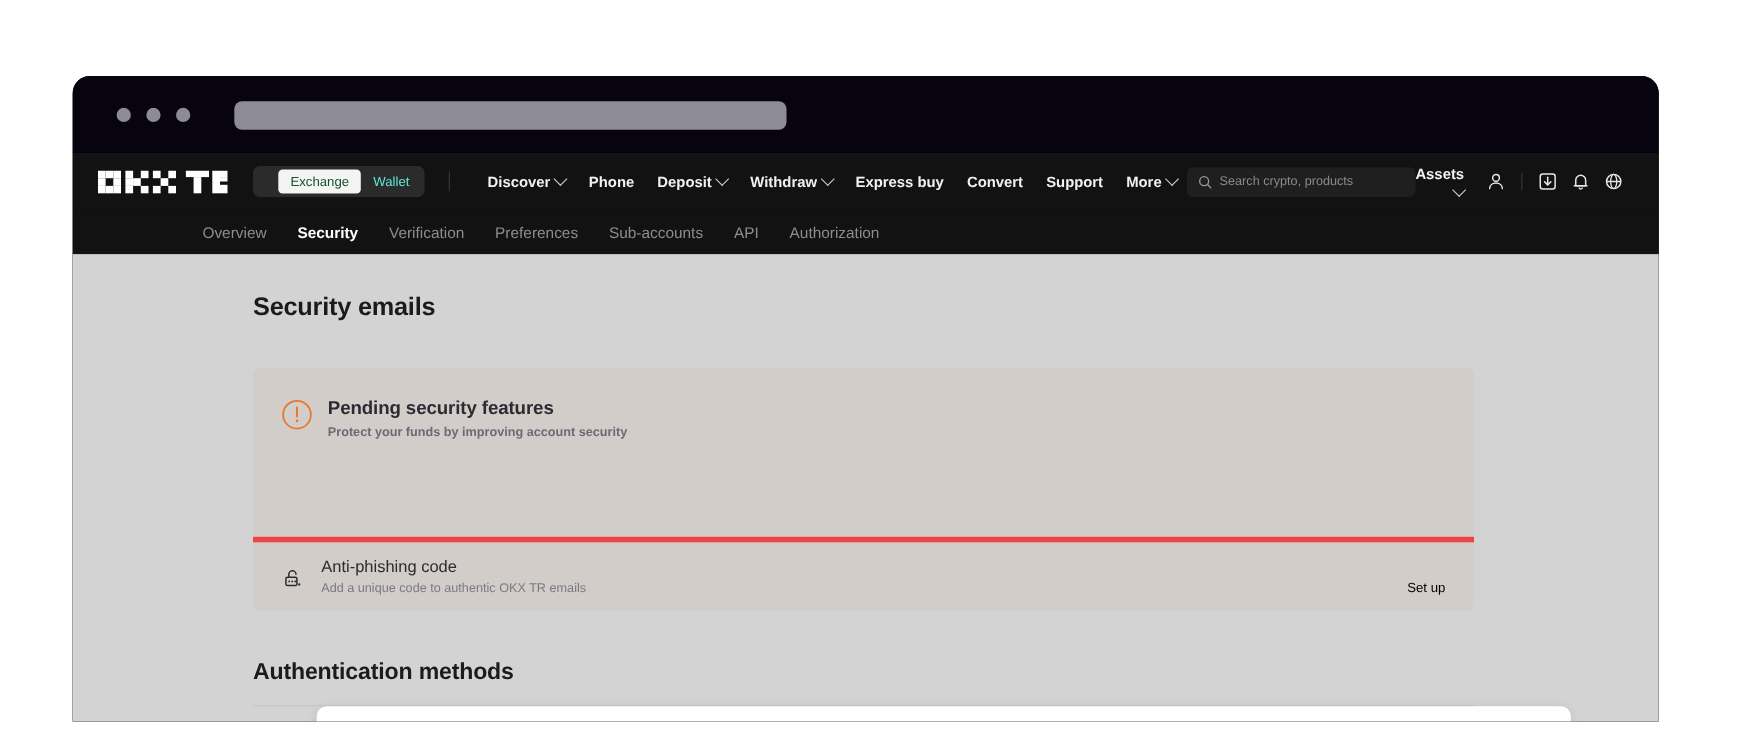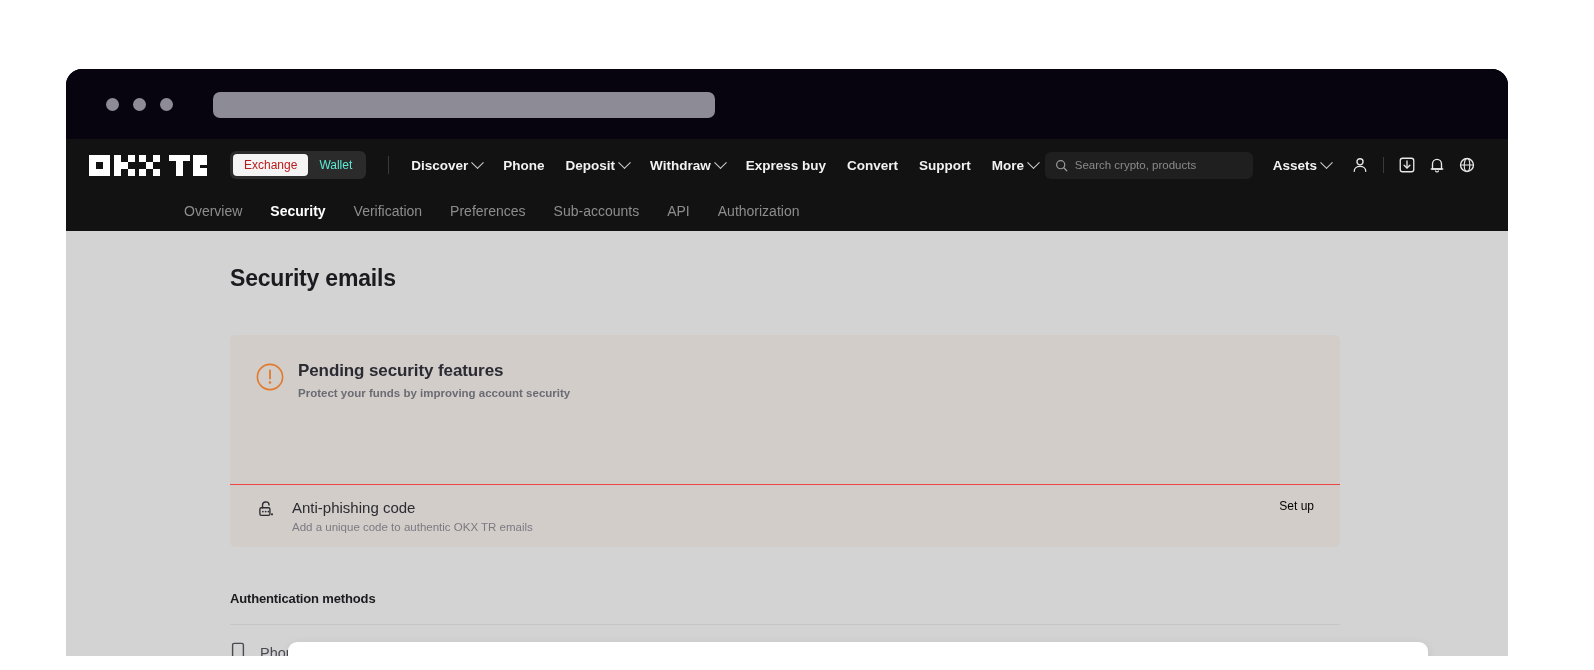--- a/index.html
+++ b/index.html
@@ -92,35 +92,37 @@
     font-size: 12px;
     line-height: 22px;
     padding: 0 11px;
     border-radius: 4px;
     color: #5eead4;
     white-space: nowrap;
     cursor: pointer;
   }
   .seg-item.active {
     background: #f4f4f4;
-    color: #b91c1c;
+    color: #14532d;
     font-weight: 400;
+    margin-left: 20px;
   }
 
   .header-divider {
     width: 1px;
     height: 18px;
     background: #3a3a3a;
     margin: 0 22px;
   }
 
   .main-nav {
     display: flex;
     align-items: center;
     gap: 21px;
+    margin-left: 12px;
   }
   .nav-item {
     display: flex;
     align-items: center;
     gap: 5px;
     font-size: 13.5px;
     font-weight: bold;
     color: #f2f2f2;
     white-space: nowrap;
     cursor: pointer;
@@ -154,27 +156,27 @@
     cursor: text;
   }
   .search-placeholder {
     font-size: 11.5px;
     color: #8a8a8a;
     white-space: nowrap;
   }
 
   .assets-menu {
     display: flex;
-    align-items: center;
+    align-items: flex-end;
     gap: 5px;
     font-size: 13.5px;
     font-weight: bold;
     color: #f2f2f2;
-    margin-left: 20px;
     cursor: pointer;
+    flex-direction: column;
   }
 
   .icon-btn {
     display: flex;
     align-items: center;
     justify-content: center;
     width: 30px;
     height: 30px;
     cursor: pointer;
   }
@@ -252,23 +254,23 @@
   }
   .pending-sub {
     font-size: 11.5px;
     color: #6b6b74;
     margin-top: 6px;
     font-weight: bold;
   }
 
   .sec-row {
     display: flex;
-    align-items: flex-start;
+    align-items: flex-end;
     padding: 14px 26px;
-    border-top: 1px solid #ef4444;
+    border-top: 5px solid #ef4444;
     position: relative;
   }
   .sec-row .row-icon { flex: none; margin-right: 16px; }
   .row-title {
     font-size: 15px;
     color: #2b2b33;
   }
   .row-sub {
     font-size: 11.5px;
     color: #7a7a82;
@@ -293,21 +295,21 @@
     border-radius: 9px;
     box-shadow: 0 2px 10px rgba(0,0,0,0.08);
     display: flex;
     align-items: center;
     padding: 0 26px;
     box-sizing: border-box;
     z-index: 5;
   }
 
   .section-title {
-    font-size: 13px;
+    font-size: 21px;
     font-weight: bold;
     color: #1b1b1f;
     margin-top: 44px;
     letter-spacing: -0.15px;
   }
 
   .methods-panel {
     margin-top: 18px;
     width: 1110px;
     border-top: 1px solid #c6c6c6;

